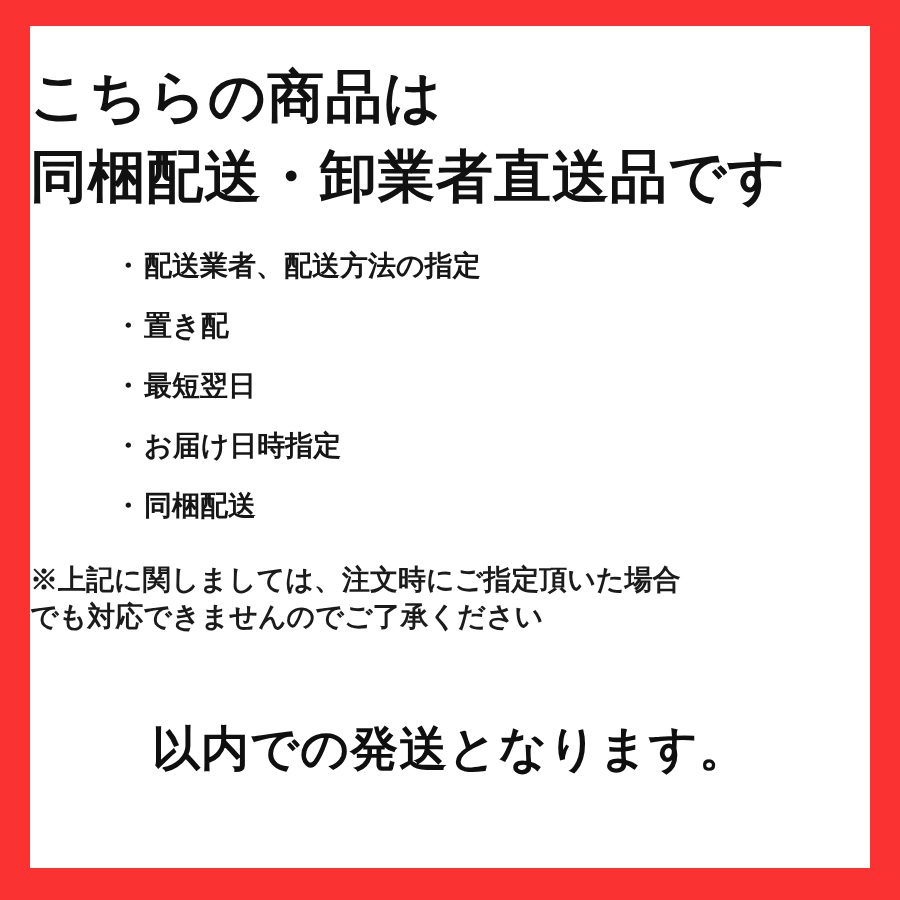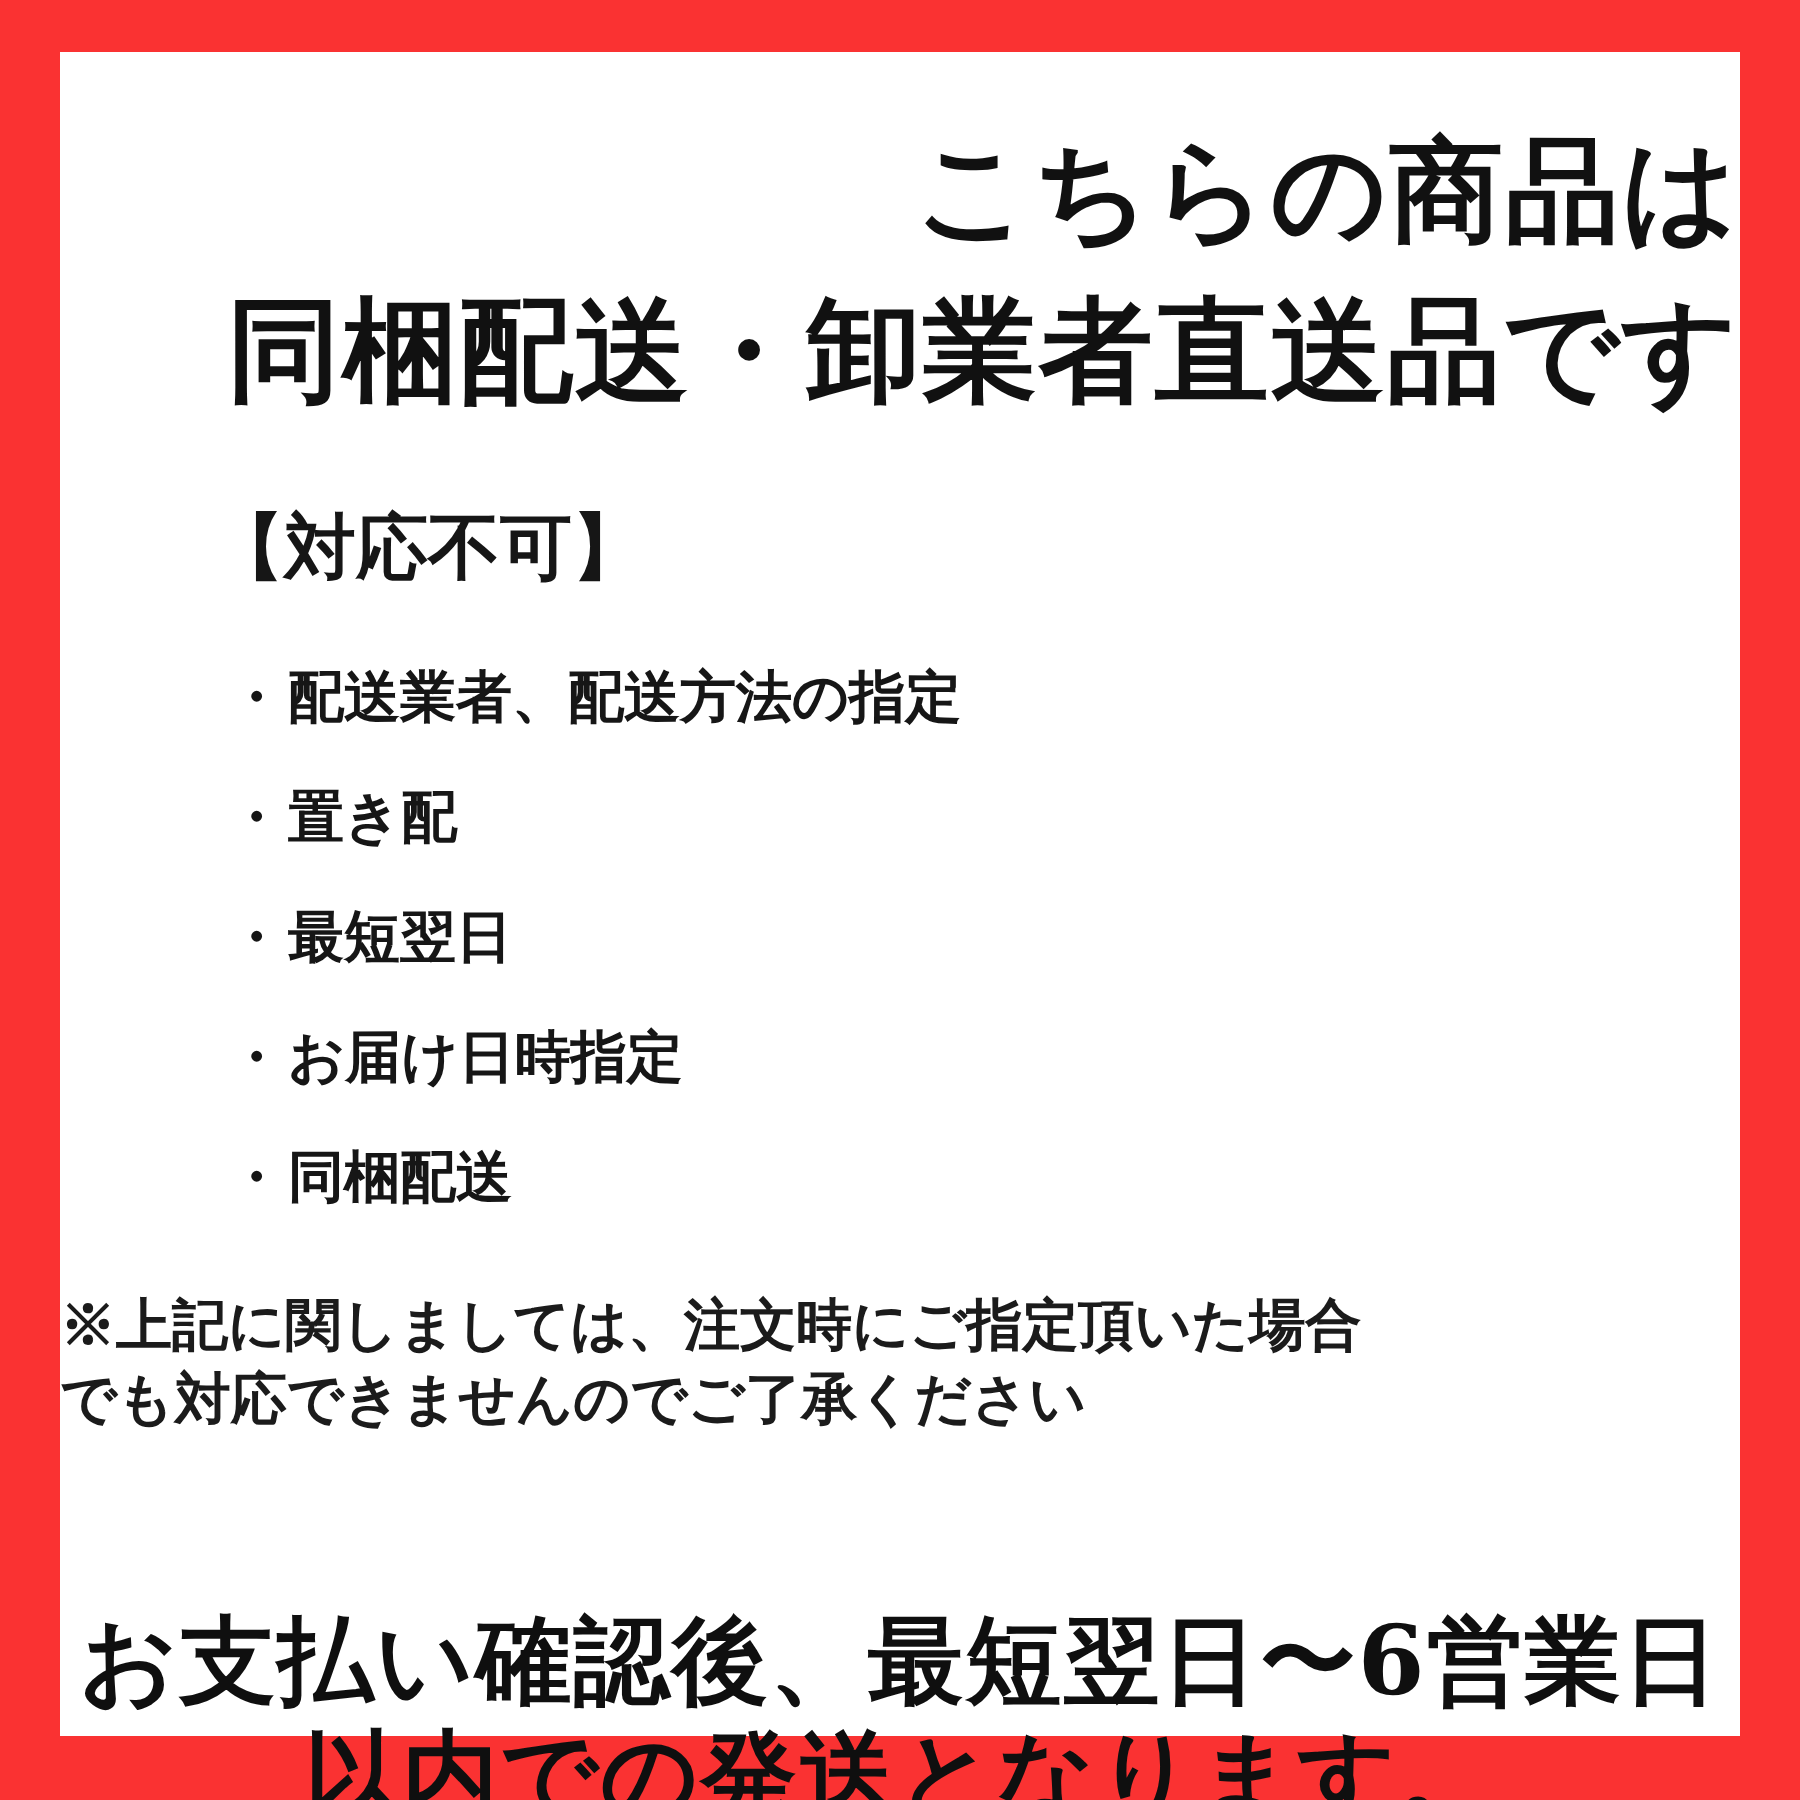--- a/index.html
+++ b/index.html
@@ -26,21 +26,21 @@
   .card {
     box-sizing: border-box;
     width: 100%;
     height: 100%;
     background: #ffffff;
     display: flex;
     flex-direction: column;
   }
   .title {
     margin: 30px 0 0 0;
-    text-align: right;
+    text-align: left;
     font-size: 57px;
     font-weight: 700;
     line-height: 1.4;
     letter-spacing: 1px;
     color: #111111;
   }
   .title .line {
     display: block;
     white-space: nowrap;
   }
@@ -96,21 +96,20 @@
 <body>
 
 <div class="frame">
   <div class="card">
 
     <h1 class="title">
       <span class="line">こちらの商品は</span>
       <span class="line">同梱配送・卸業者直送品です</span>
     </h1>
 
-    <h2 class="section-heading">【対応不可】</h2>
 
     <ul class="unsupported-list">
       <li>
         <span class="bullet">・</span><span>配送業者、配送方法の指定</span>
       </li>
       <li>
         <span class="bullet">・</span><span>置き配</span>
       </li>
       <li>
         <span class="bullet">・</span><span>最短翌日</span>
@@ -122,18 +121,17 @@
         <span class="bullet">・</span><span>同梱配送</span>
       </li>
     </ul>
 
     <p class="note">
       <span class="line">※上記に関しましては、注文時にご指定頂いた場合</span>
       <span class="line">でも対応できませんのでご了承ください</span>
     </p>
 
     <p class="footer">
-      <span class="line">お支払い確認後、最短翌日〜6営業日</span>
       <span class="line">以内での発送となります。</span>
     </p>
 
   </div>
 </div>
 
 </body></html>

